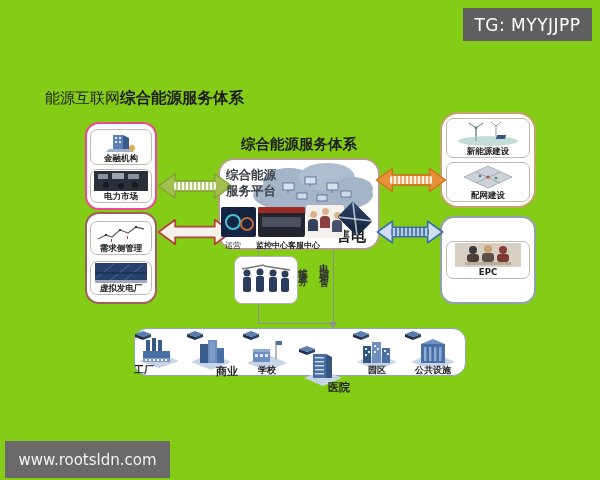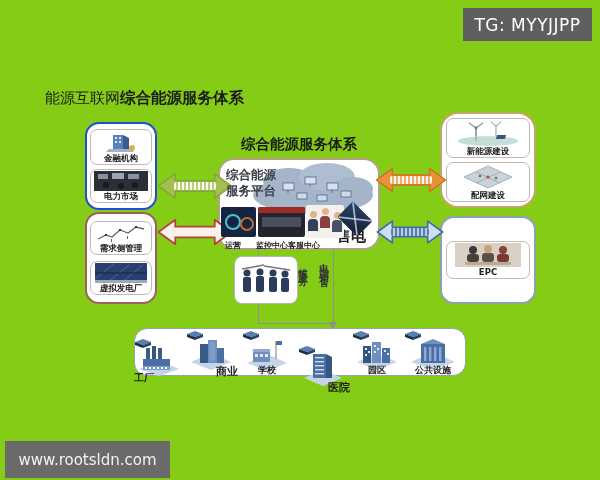--- a/index.html
+++ b/index.html
@@ -14,21 +14,21 @@
              font-size:15px;display:flex;align-items:center;justify-content:center;}
 
   
   .main-title{left:45px;top:88px;font-size:15px;color:#1d1d1d;white-space:nowrap;}
   .main-title .pfx{font-family:"DejaVu Serif","Liberation Serif",serif;font-weight:400;margin-top:8px;}
   .main-title .emp{font-weight:700;font-size:15.5px;}
 
   
   .group{border-radius:14px;background:#fff;box-sizing:border-box;
          display:flex;flex-direction:column;align-items:center;justify-content:space-evenly;}
-  .g-lt{left:85px;top:122px;width:72px;height:88px;border:2px solid #1d4ed8;}
+  .g-lt{left:85px;top:122px;width:72px;height:88px;border:2px solid #ec4899;}
   .g-lb{left:85px;top:212px;width:72px;height:92px;border:2px solid #a05f5f;}
   .g-rt{left:440px;top:112px;width:96px;height:96px;border:2px solid #c5a468;border-radius:18px;}
   .g-rb{left:440px;top:216px;width:96px;height:88px;border:2px solid #90a0ae;}
   .sub{border:1px solid #c2bab2;border-radius:7px;background:#fff;box-sizing:border-box;
        display:flex;flex-direction:column;align-items:center;justify-content:center;padding:1px 2px;}
   .g-lt .sub,.g-lb .sub{width:62px;}
   .g-rt .sub,.g-rb .sub{width:84px;}
   .slabel{font-size:8.5px;font-weight:700;color:#222;white-space:nowrap;line-height:10px;}
 
   
@@ -44,21 +44,21 @@
   .img-mon .red{position:absolute;left:0;top:0;width:100%;height:6px;background:#9e2b23;}
   .img-mon .scr{position:absolute;left:4px;top:10px;width:39px;height:10px;background:#4a4f5c;border-radius:1px;}
   .img-cs{left:306px;top:205px;width:38px;height:33px;background:#f4f1ec;border-radius:2px;overflow:hidden;}
   .person{position:absolute;width:10px;}
   .person .head{width:7px;height:7px;border-radius:50%;background:#dfb48c;margin:0 auto;}
   .person .body{width:10px;height:12px;border-radius:4px 4px 0 0;margin-top:1px;}
   .img-sell{left:341px;top:205px;width:28px;height:28px;background:linear-gradient(135deg,#2c4468,#141f33);
             transform:rotate(45deg) scale(1,.78);border-radius:3px;overflow:hidden;}
   .img-sell .x1,.img-sell .x2{position:absolute;left:-4px;top:13px;width:36px;height:2px;background:rgba(205,215,230,.8);}
   .img-sell .x1{transform:rotate(45deg);} .img-sell .x2{transform:rotate(-45deg);}
-  .lbl-op{left:225px;top:240px;width:40px;font-size:8px;font-weight:700;color:#222;}
+  .lbl-op{left:225px;top:240px;width:40px;font-size:8px;font-weight:400;color:#222;}
   .lbl-mon{left:256px;top:240px;font-size:8px;font-weight:700;color:#222;white-space:nowrap;}
   .lbl-sell{left:336px;top:227px;font-size:15px;font-weight:600;color:#1e1e1e;
             font-family:"DejaVu Serif","Liberation Serif",serif;}
 
   
   .arrow{overflow:visible;}
   .a-green{left:157px;top:170px;}
   .a-red{left:157px;top:216px;}
   .a-orange{left:375px;top:165px;}
   .a-blue{left:376px;top:217px;}
@@ -294,21 +294,21 @@
         <circle cx="47" cy="14" r="3.5"></circle>
           <rect x="43" y="18" width="8" height="14" rx="2"></rect>
       </g>
     </svg>
   </div>
   <div class="abs vtext vt-offline">线下服务</div>
   <div class="abs vtext vt-sales">电能销售</div>
 
   <div class="abs bottom-box"></div>
 
-  <div class="abs bld" style="left:134px;top:338px;width:50px;align-items:center;">
+  <div class="abs bld" style="left:134px;top:330px;width:50px;align-items:center;">
     <svg class="dev" width="18" height="10">
       <polygon points="1,4 9,1 17,4 9,7" fill="#5a7fae"></polygon>
         <polygon points="1,4 9,7 9,10 1,7" fill="#1e2f49"></polygon>
         <polygon points="17,4 9,7 9,10 17,7" fill="#2c4468"></polygon>
       </svg>
     <svg width="44" height="32">
       <polygon points="2,24 22,16 42,24 22,31" fill="#c6d4e8"></polygon>
       <rect x="9" y="3" width="4" height="12" fill="#3a5c8c"></rect>
         <rect x="15" y="1" width="4" height="14" fill="#35567e"></rect>
         <rect x="21" y="3" width="4" height="12" fill="#3a5c8c"></rect>

